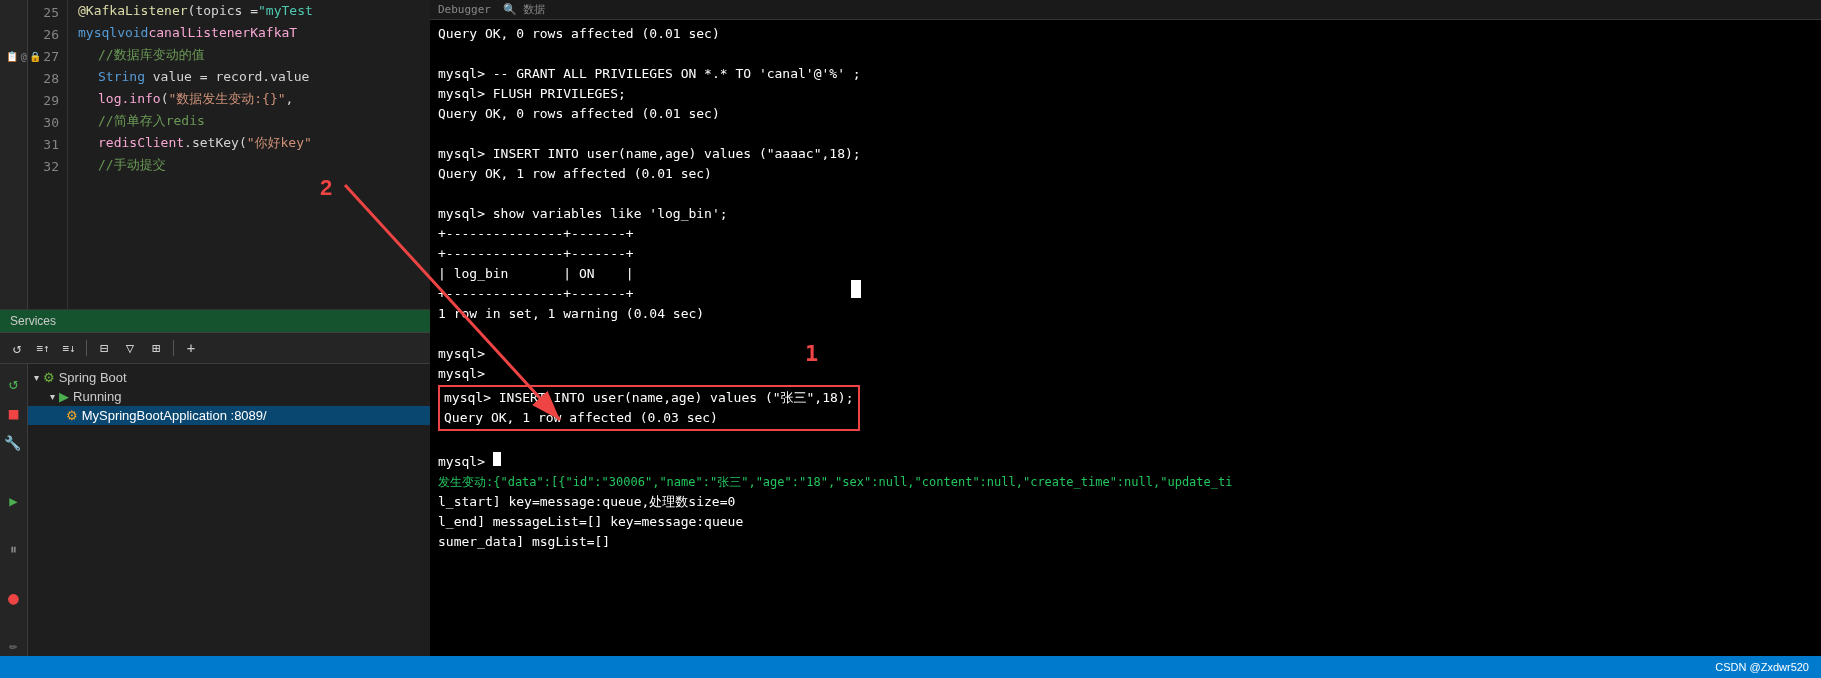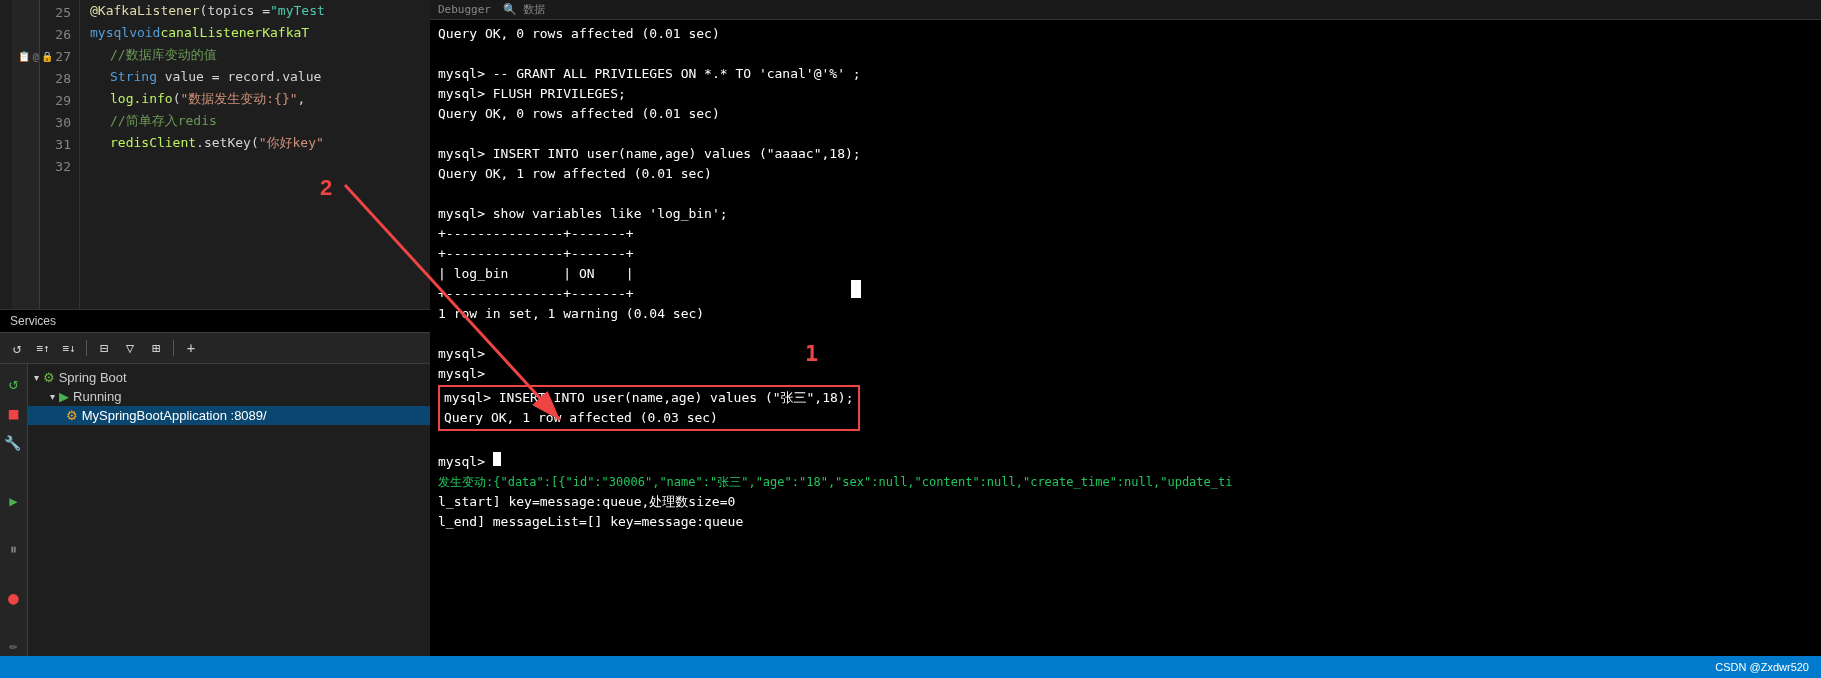--- a/index.html
+++ b/index.html
@@ -40,34 +40,34 @@
 
     .code-line {
       height: 22px;
       line-height: 22px;
       font-size: 13px;
       white-space: nowrap;
       display: flex;
       align-items: center;
     }
     .kw-blue { color: #569cd6; }
-    .kw-yellow { color: #bef264; }
+    .kw-yellow { color: #f9a8d4; }
     .kw-white { color: #d4d4d4; }
     .kw-comment { color: #6a9955; }
     .kw-string { color: #ce9178; }
     .kw-annotation { color: #dcdcaa; }
 
     
     .services-panel {
       background: #1e1e1e;
       border-top: 1px solid #333;
     }
 
     .services-header {
-      background: #000000;
+      background: #14532d;
       color: #cccccc;
       font-size: 12px;
       padding: 4px 10px;
       font-family: sans-serif;
       border-bottom: 1px solid #404040;
     }
 
     .services-toolbar {
       display: flex;
       align-items: center;
@@ -197,21 +197,21 @@
       border-right: 1px solid #3c3c3c;
     }
   </style>
 </head>
 <body>
 
 <div class="main-container">
 
   <div class="left-panel-wrapper">
 
-    <div class="code-area" style="height: 260px; background: #1e1e1e; padding-left: 12px;">
+    <div class="code-area" style="height: 260px; background: #1e1e1e;">
 
       <div class="icon-bar">
         
       </div>
 
       <div class="line-numbers">
         <div>25</div>
         <div>26</div>
         <div style="display:flex;align-items:center;justify-content:flex-end;gap:2px;">
           <span style="font-size:10px;color:#4ec9b0;">📋</span>
@@ -244,20 +244,23 @@
           <span style="padding-left:20px;"><span class="kw-blue">String </span><span class="kw-white">value = record.value</span></span>
         </div>
         <div class="code-line">
           <span style="padding-left:20px;"><span class="kw-yellow">log.info</span><span class="kw-white">(</span><span class="kw-string">"数据发生变动:{}"</span><span class="kw-white">,</span></span>
         </div>
         <div class="code-line">
           <span style="padding-left:20px;" class="kw-comment">//简单存入redis</span>
         </div>
         <div class="code-line">
           <span style="padding-left:20px;"><span class="kw-yellow">redisClient</span><span class="kw-white">.setKey(</span><span class="kw-string">"你好key"</span></span>
+        </div>
+        <div class="code-line">
+          <span style="padding-left:20px;" class="kw-comment">//手动提交</span>
         </div>
       </div>
     </div>
 
     <div class="services-panel" style="flex:1; border-top: 1px solid #333; display:flex; flex-direction:column;">
       <div class="services-header">Services</div>
 
       <div class="services-toolbar">
         <div class="toolbar-btn">↺</div>
         <div class="toolbar-btn" style="font-size:11px;">≡↑</div>
@@ -346,20 +349,21 @@
         <div class="term-line term-white">Query OK, 1 row affected (0.03 sec)</div>
       </div>
       
       <div class="term-line term-white"> </div>
       <div class="term-line term-white">mysql&gt; <span style="background:#fff; width:8px; height:14px; display:inline-block;"></span></div>
       
       
       <div class="term-data-line" style="color:#22c55e; font-size:12px;">发生变动:{"data":[{"id":"30006","name":"张三","age":"18","sex":null,"content":null,"create_time":null,"update_ti</div>
       <div class="term-line term-white">l_start] key=message:queue,处理数size=0</div>
       <div class="term-line term-white">l_end] messageList=[] key=message:queue</div>
+      <div class="term-line term-white">sumer_data] msgList=[]</div>
       
     </div>
 
     <div style="position:absolute; right:960px; top:280px; width:10px; height:18px; background:#fff;"></div>
   </div>
 
 </div>
 
 <div class="bottom-status">
   <span>CSDN @Zxdwr520</span>

